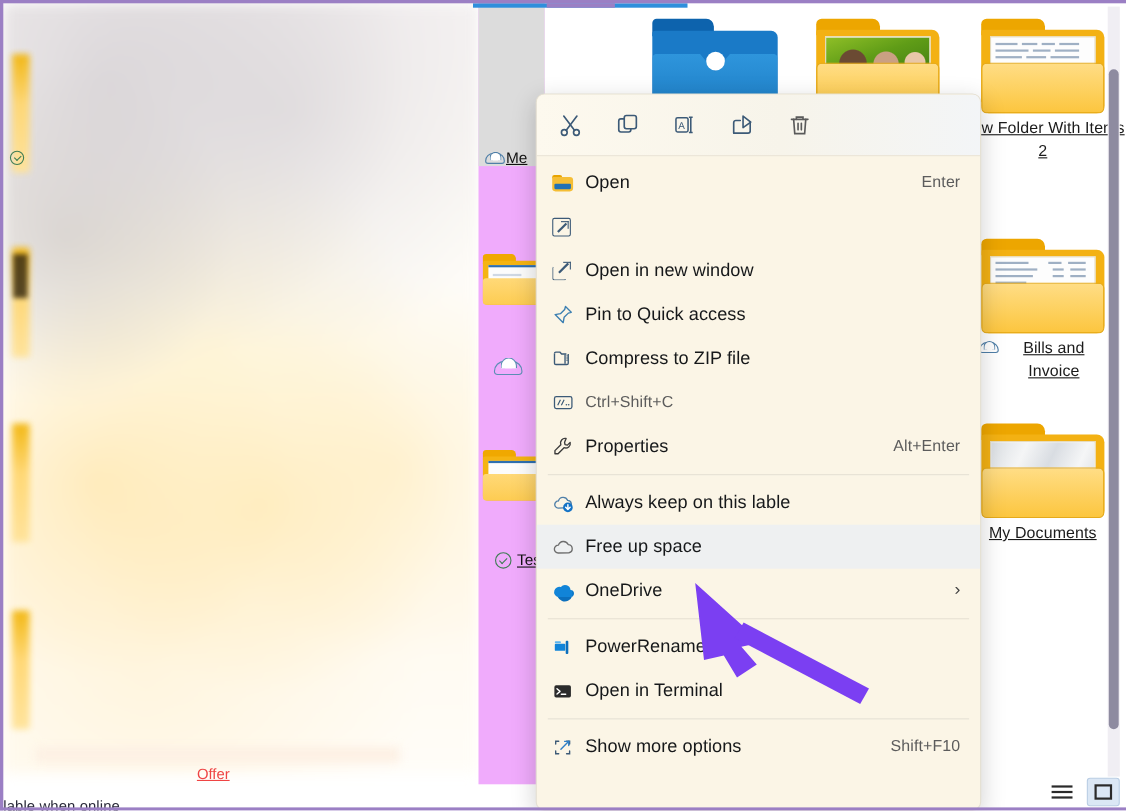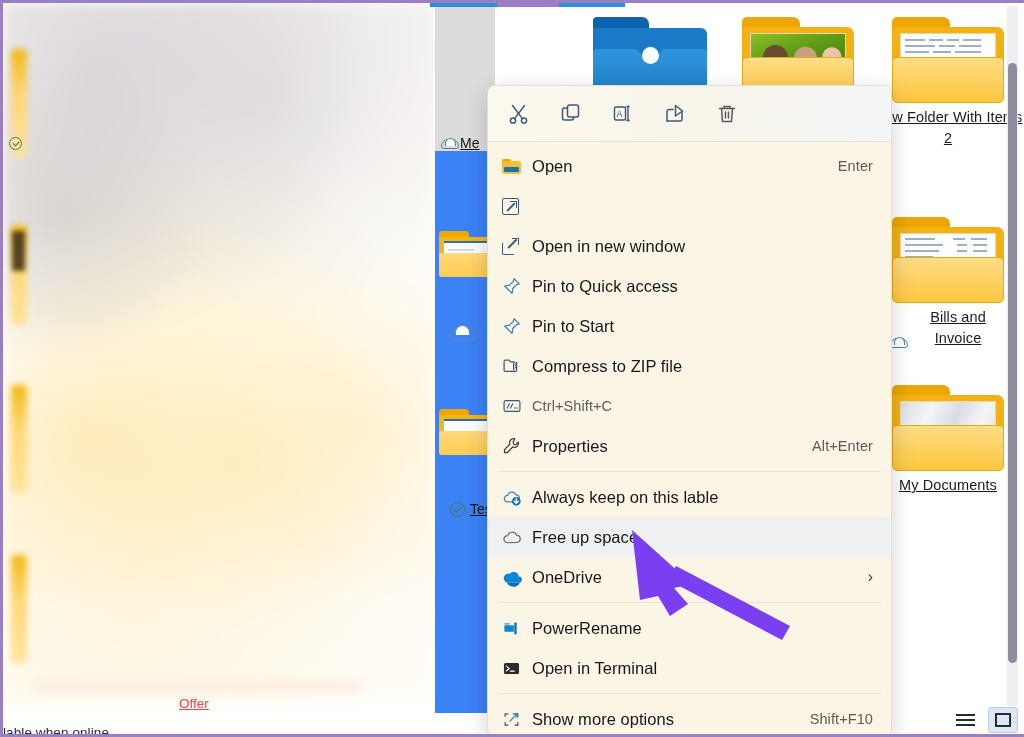--- a/index.html
+++ b/index.html
@@ -95,21 +95,21 @@
   .offer-strip {
     position: absolute; left: 30px; top: 676px;
     width: 330px; height: 14px;
     background: #fdf0e4; filter: blur(4px);
   }
 
   
   .mid-col {
     position: absolute; left: 432px; top: 0px;
     width: 60px; height: 710px;
-    background: #3b82f6;
+    background: #f0abfc;
   }
   .mid-sel-row {
     position: absolute; left: 0px; top: 0px;
     width: 60px; height: 148px;
     background: #dcdcdc;
   }
   .mini-folder {
     position: absolute;
     width: 56px; height: 46px;
   }
@@ -574,21 +574,21 @@
             <span style="left:4px;top:16px;width:34px;"></span>
             <span style="left:56px;top:16px;width:10px;"></span>
             <span style="left:72px;top:16px;width:14px;"></span>
             <span style="left:4px;top:22px;width:28px;"></span>
             <span style="left:4px;top:28px;width:22px;"></span>
             <span style="left:4px;top:34px;width:26px;"></span>
           </div>
             </div>
           <div class="front"></div>
         </div>
-        <div style="display:flex;align-items:flex-end;justify-content:center;gap:4px;margin-top:4px;">
+        <div style="display:flex;align-items:flex-start;justify-content:center;gap:4px;margin-top:4px;">
           <span class="cloud-ico" style="margin-top:3px;"></span>
           <span class="grid-label" style="max-width:96px;">Bills and Invoice</span>
         </div>
       </div>
 
       <div class="grid-item" style="left:310px; top:382px;">
         <div class="folder">
           <div class="tab"></div>
             <div class="back"></div>
           <div class="thumb">
@@ -691,29 +691,20 @@
       <div class="ctx-item">
         <span class="ctx-ico i-pin">
           <svg width="20" height="20" viewBox="0 0 24 24" fill="none" stroke="#3c7fb1" stroke-width="1.5" stroke-linejoin="round">
             <path d="M14.5 3.2 L20.8 9.5 L17.6 10.4 L13 15 L12 20.8 L3.2 12 L9 11 L13.6 6.4 z"></path>
           </svg>
         </span>
         <span class="ctx-lbl">Pin to Quick access</span>
         <span class="ctx-acc"></span>
       </div>
 
-      <div class="ctx-item">
-        <span class="ctx-ico i-pin">
-          <svg width="20" height="20" viewBox="0 0 24 24" fill="none" stroke="#3c7fb1" stroke-width="1.5" stroke-linejoin="round">
-            <path d="M14.5 3.2 L20.8 9.5 L17.6 10.4 L13 15 L12 20.8 L3.2 12 L9 11 L13.6 6.4 z"></path>
-          </svg>
-        </span>
-        <span class="ctx-lbl">Pin to Start</span>
-        <span class="ctx-acc"></span>
-      </div>
 
       <div class="ctx-item">
         <span class="ctx-ico i-zip">
           <svg width="20" height="20" viewBox="0 0 24 24" fill="none" stroke="#3c5a77" stroke-width="1.5">
             <path d="M2.5 6.5 a1.5 1.5 0 0 1 1.5-1.5 h4.5 l1.8 2 h5.2"></path>
             <path d="M2.5 6.5 V17 a1.5 1.5 0 0 0 1.5 1.5 h12 a1.5 1.5 0 0 0 1.5-1.5 V7"></path>
             <path d="M14 7.5 v10"></path>
             <path d="M15.6 9 h1.2 M15.6 11.4 h1.2 M15.6 13.8 h1.2"></path>
           </svg>
         </span>

